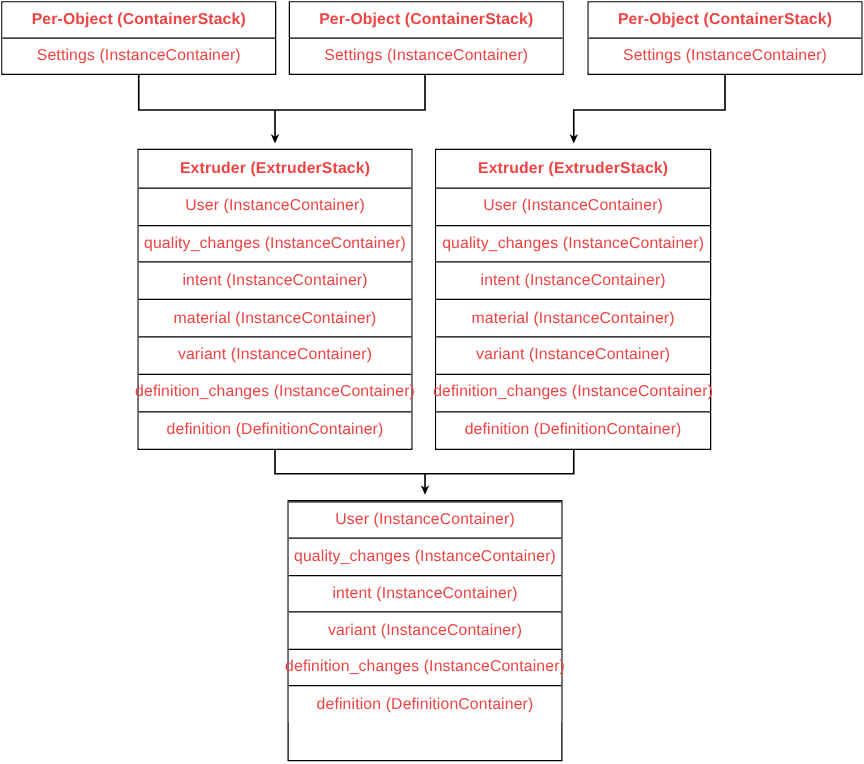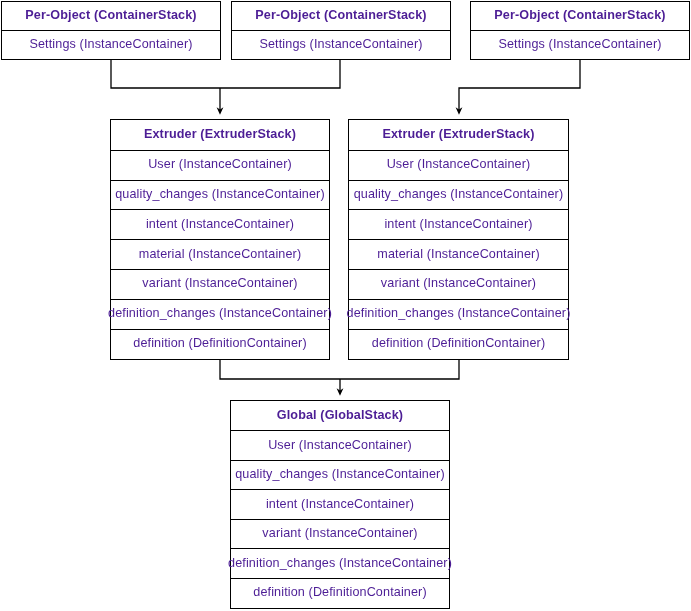--- a/index.html
+++ b/index.html
@@ -32,21 +32,21 @@
     box-sizing: border-box;
     border: 1.3px solid #000000;
     background: #ffffff;
   }
   .row {
     box-sizing: border-box;
     display: flex;
     align-items: center;
     justify-content: center;
     text-align: center;
-    color: #4c1d95;
+    color: #ef4444;
     font-size: 12.6px;
     line-height: 1.1;
     letter-spacing: 0.01em;
     white-space: nowrap;
     background: #ffffff;
   }
   .row.header {
     font-weight: bold;
     font-size: 12.6px;
   }
@@ -118,21 +118,20 @@
         <div class="row header" style="height: 29.8px;">Extruder (ExtruderStack)</div>
         <div class="row divider" style="height: 29.8px;">User (InstanceContainer)</div>
         <div class="row divider" style="height: 29.8px;">quality_changes (InstanceContainer)</div>
         <div class="row divider" style="height: 29.8px;">intent (InstanceContainer)</div>
         <div class="row divider" style="height: 29.8px;">material (InstanceContainer)</div>
         <div class="row divider" style="height: 29.8px;">variant (InstanceContainer)</div>
         <div class="row divider" style="height: 29.8px;">definition_changes (InstanceContainer)</div>
         <div class="row divider" style="height: 29.8px;">definition (DefinitionContainer)</div>
       </div>
       <div class="node" style="left: 230px; top: 400px; width: 220px; height: 209px;">
-        <div class="row header" style="height: 29.4857px;">Global (GlobalStack)</div>
         <div class="row divider" style="height: 29.4857px;">User (InstanceContainer)</div>
         <div class="row divider" style="height: 29.4857px;">quality_changes (InstanceContainer)</div>
         <div class="row divider" style="height: 29.4857px;">intent (InstanceContainer)</div>
         <div class="row divider" style="height: 29.4857px;">variant (InstanceContainer)</div>
         <div class="row divider" style="height: 29.4857px;">definition_changes (InstanceContainer)</div>
         <div class="row divider" style="height: 29.4857px;">definition (DefinitionContainer)</div>
       </div>
     </div>
 
 </div>

